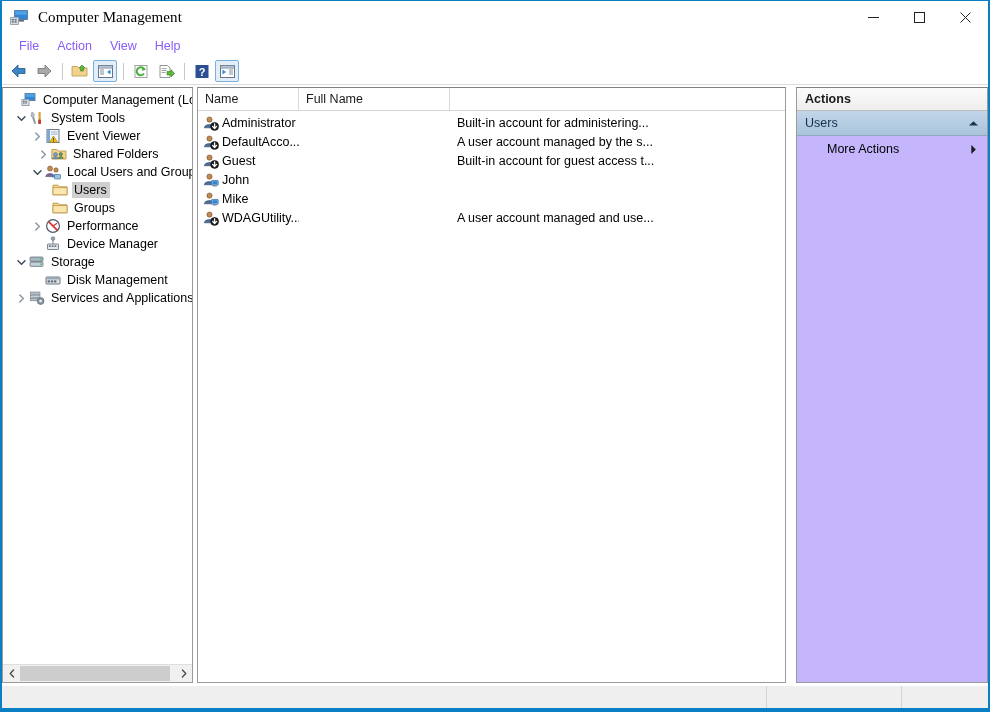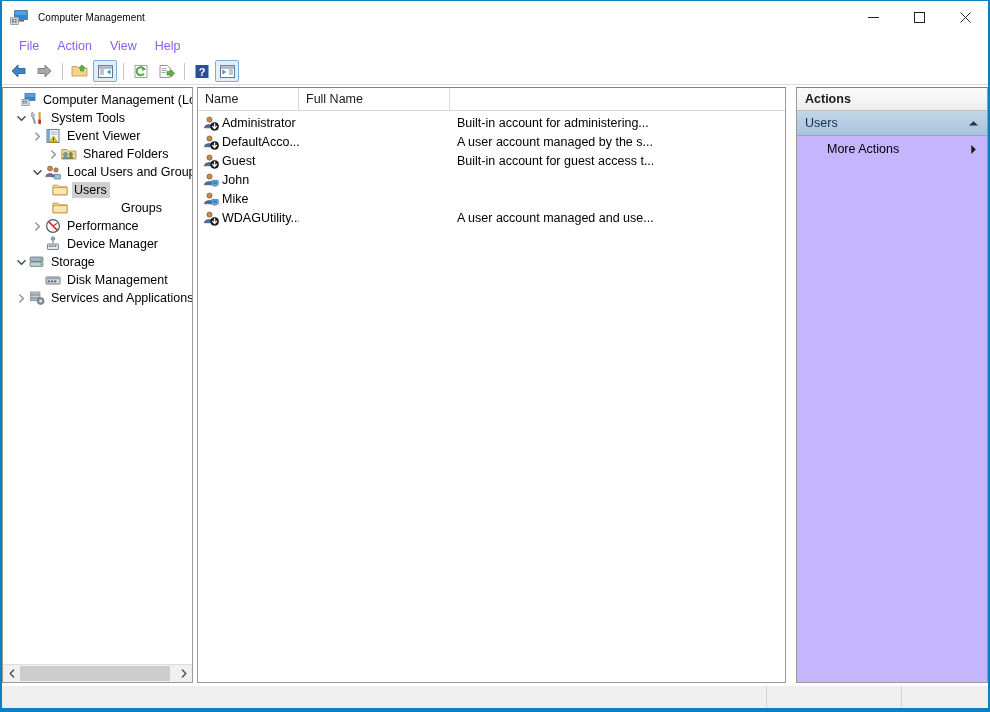--- a/index.html
+++ b/index.html
@@ -40,23 +40,24 @@
     position: relative;
   }
   #app-icon {
     width: 20px; height: 18px;
     margin-left: 8px;
     margin-right: 8px;
     flex: 0 0 auto;
     position: relative;
   }
   #title-text {
-    font-size: 10px;
+    font-size: 15px;
     color: #000;
     letter-spacing: 0.1px;
+    font-family: Liberation Serif, serif;
   }
   #wincontrols {
     position: absolute;
     right: 0; top: 0;
     height: 33px;
     display: flex;
   }
   .wc {
     width: 46px; height: 33px;
     display: flex; align-items: center; justify-content: center;
@@ -483,21 +484,21 @@
               <rect x="6" y="3.5" width="6.5" height="1" fill="#9fb0c2"></rect>
               <rect x="6" y="5.6" width="6.5" height="1" fill="#9fb0c2"></rect>
               <path d="M8.5 8 L12.5 14.3 L4.5 14.3 Z" fill="#f0c020" stroke="#a8850a" stroke-width="0.7"></path>
               <rect x="8.1" y="10" width="0.9" height="2.4" fill="#4a3a00"></rect>
               <rect x="8.1" y="12.9" width="0.9" height="0.9" fill="#4a3a00"></rect>
             </svg>
           </span>
           <span class="tlabel">Event Viewer</span>
         </div>
 
-        <div class="tnode" style="padding-left:42px;">
+        <div class="tnode" style="padding-left:32px;">
           <span class="chev">
             <svg width="9" height="9" viewBox="0 0 9 9">
                 <path d="M2.8 1 L6.3 4.5 L2.8 8" fill="none" stroke="#8b97a3" stroke-width="1.5" stroke-linecap="round" stroke-linejoin="round"></path>
               </svg>
           </span>
           <span class="ticon">
             <svg width="16" height="16" viewBox="0 0 16 16">
               <path d="M0.8 3.5 L5.8 3.5 L7.2 5 L15 5 L15 13 L0.8 13 Z" fill="#f3d38c" stroke="#b08f44" stroke-width="0.8"></path>
               <circle cx="4.5" cy="8.5" r="1.9" fill="#7ea6cc" stroke="#3f6186" stroke-width="0.6"></circle>
               <path d="M1.6 12.6 C1.6 10.3 7.4 10.3 7.4 12.6 Z" fill="#7ea6cc" stroke="#3f6186" stroke-width="0.6"></path>
@@ -529,21 +530,21 @@
         <div class="tnode selected" style="padding-left:49px;">
           <span class="ticon">
             <svg width="16" height="16" viewBox="0 0 16 16">
               <path d="M1 3.2 L6 3.2 L7.4 4.8 L15 4.8 L15 12.8 L1 12.8 Z" fill="#f6d98f" stroke="#b99444" stroke-width="0.9"></path>
               <path d="M1 5.6 L15 5.6 L15 12.8 L1 12.8 Z" fill="#fbe6ae" stroke="#b99444" stroke-width="0.8"></path>
             </svg>
           </span>
           <span class="tlabel">Users</span>
         </div>
 
-        <div class="tnode" style="padding-left:49px;gap:47px;">
+        <div class="tnode" style="padding-left:49px;">
           <span class="ticon">
             <svg width="16" height="16" viewBox="0 0 16 16">
               <path d="M1 3.2 L6 3.2 L7.4 4.8 L15 4.8 L15 12.8 L1 12.8 Z" fill="#f6d98f" stroke="#b99444" stroke-width="0.9"></path>
               <path d="M1 5.6 L15 5.6 L15 12.8 L1 12.8 Z" fill="#fbe6ae" stroke="#b99444" stroke-width="0.8"></path>
             </svg>
           </span>
           <span class="tlabel">Groups</span>
         </div>
 
         <div class="tnode" style="padding-left:26px;">

